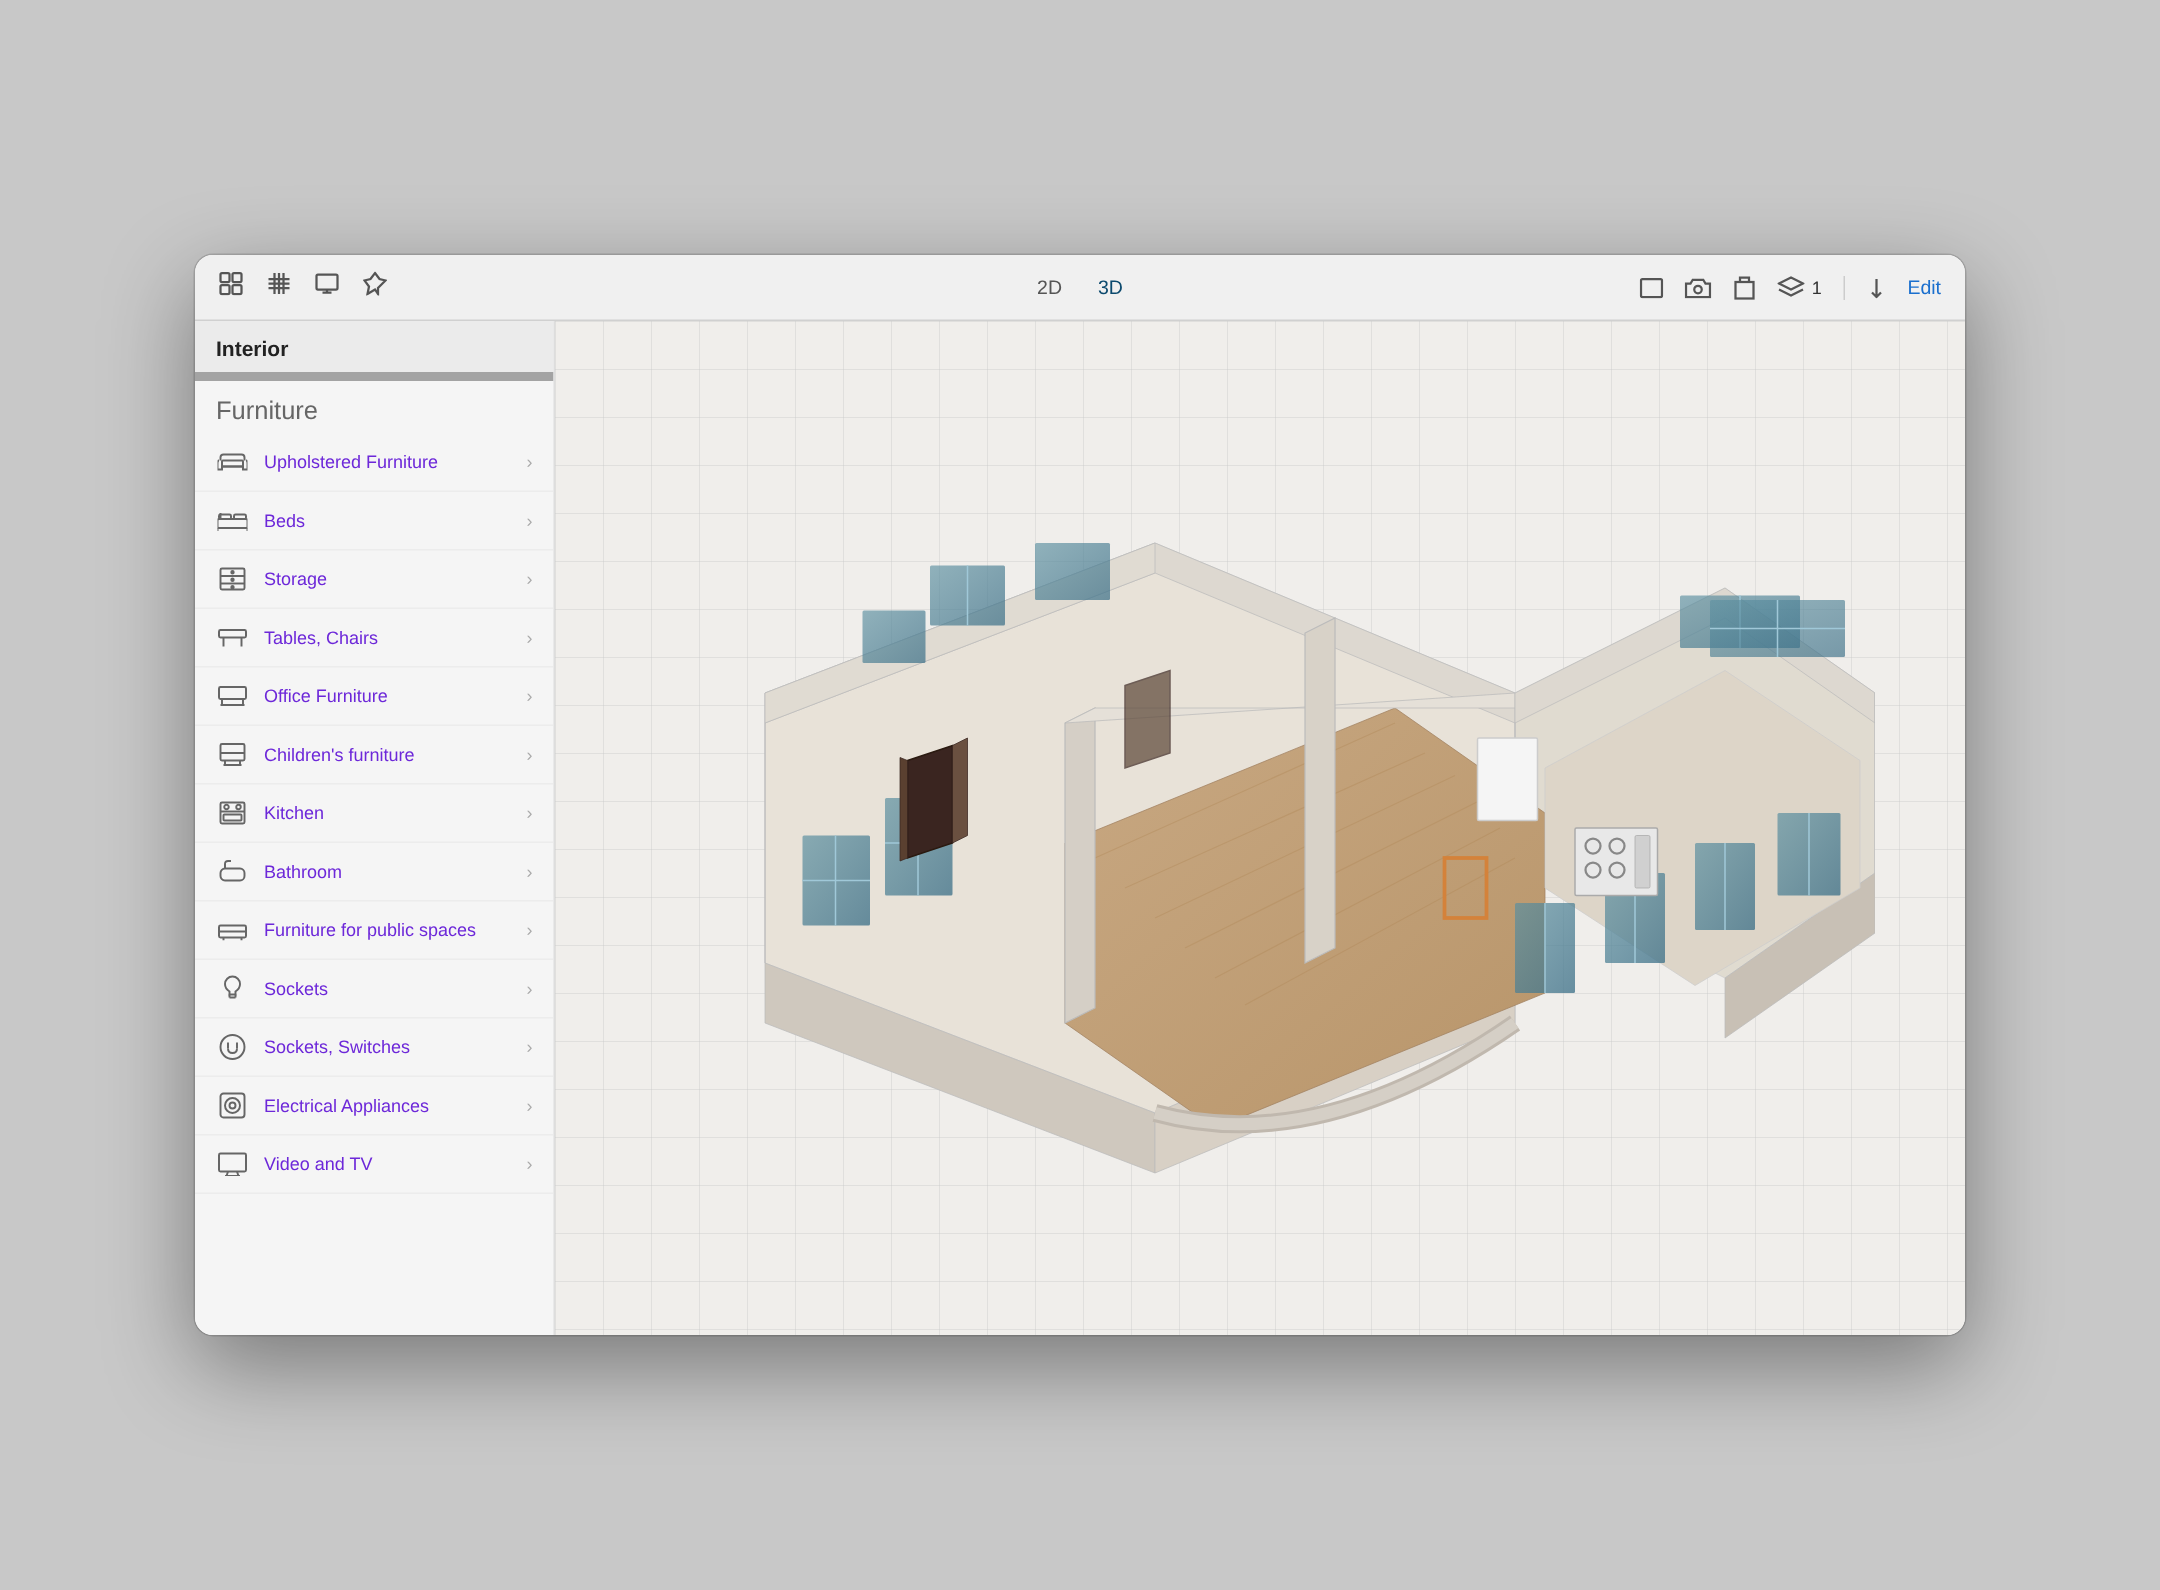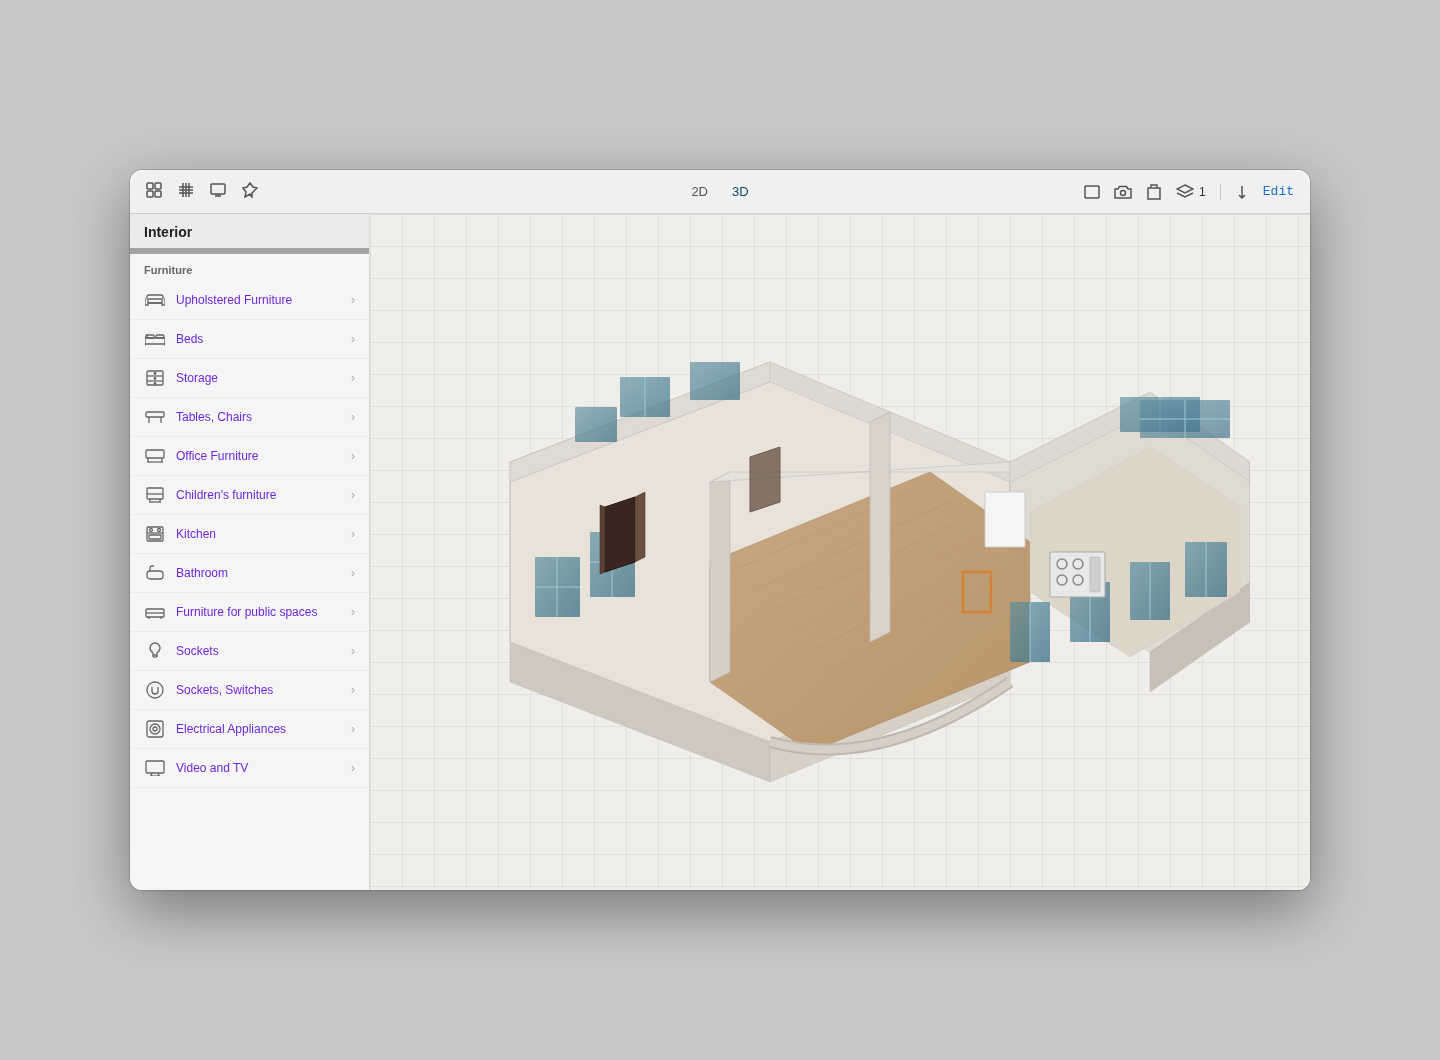--- a/index.html
+++ b/index.html
@@ -67,21 +67,20 @@
       cursor: pointer;
       display: flex;
       align-items: center;
       gap: 3px;
     }
     .edit-btn {
       font-size: 13px;
       color: #1a6fce;
       cursor: pointer;
       font-weight: 500;
-      font-family: Liberation Mono, monospace;
     }
     
     .main-content {
       display: flex;
       flex: 1;
       overflow: hidden;
     }
     
     .sidebar {
       width: 240px;
@@ -96,22 +95,22 @@
     .sidebar-header {
       padding: 10px 14px 8px;
       font-size: 14px;
       font-weight: 600;
       color: #222;
       border-bottom: 6px solid #a3a3a3;
       background: #ebebeb;
     }
     .section-label {
       padding: 10px 14px 5px;
-      font-size: 11px;
-      font-weight: 700;
+      font-size: 17px;
+      font-weight: 400;
       color: #666;
       text-transform: none;
     }
     .sidebar-item {
       display: flex;
       align-items: center;
       padding: 8px 14px;
       cursor: pointer;
       border-bottom: 1px solid #ececec;
       transition: background 0.1s;

